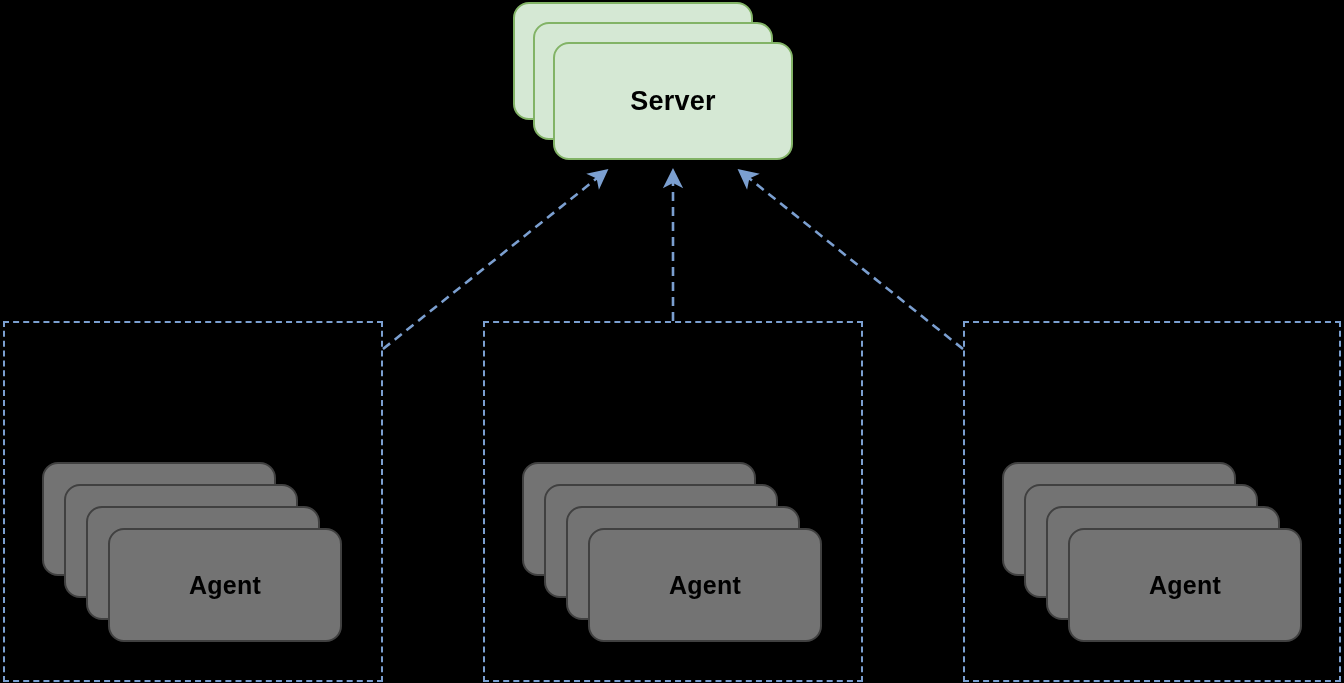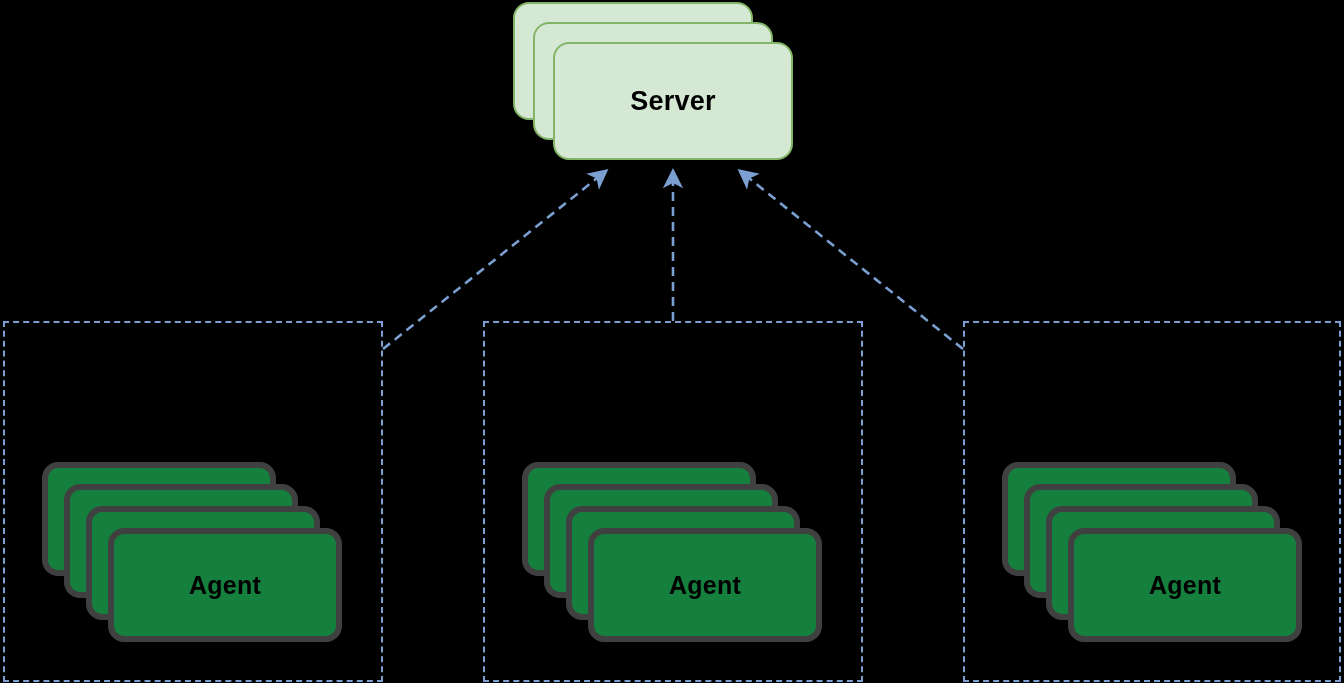--- a/index.html
+++ b/index.html
@@ -37,22 +37,22 @@
     position: absolute;
     box-sizing: border-box;
     border-radius: 16px;
   }
   .card-server {
     background: #d5e8d4;
     border: 2px solid #82b366;
     box-shadow: 3px 3px 3px rgba(0,0,0,0.35);
   }
   .card-agent {
-    background: #15803d;
-    border: 6px solid #404040;
+    background: #737373;
+    border: 2px solid #404040;
     box-shadow: 3px 3px 3px rgba(0,0,0,0.35);
   }
   .card-front {
     display: flex;
     align-items: center;
     justify-content: center;
   }
   .node-label {
     font-weight: bold;
     color: #000000;

